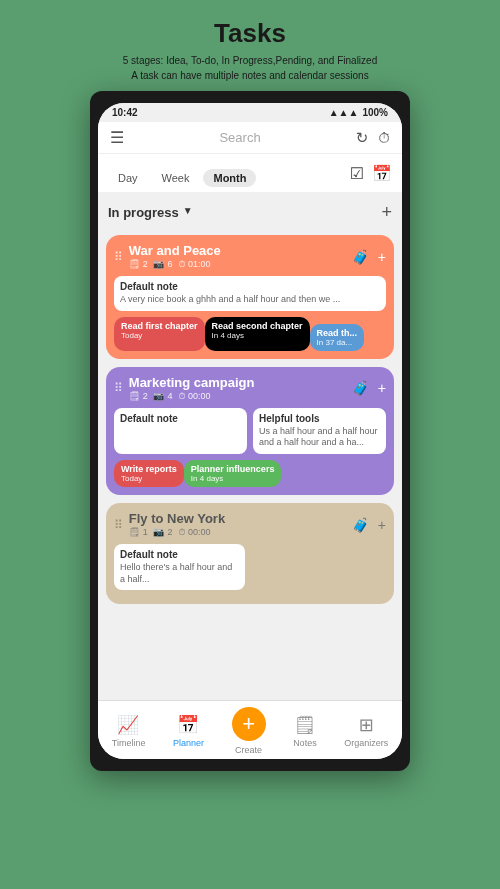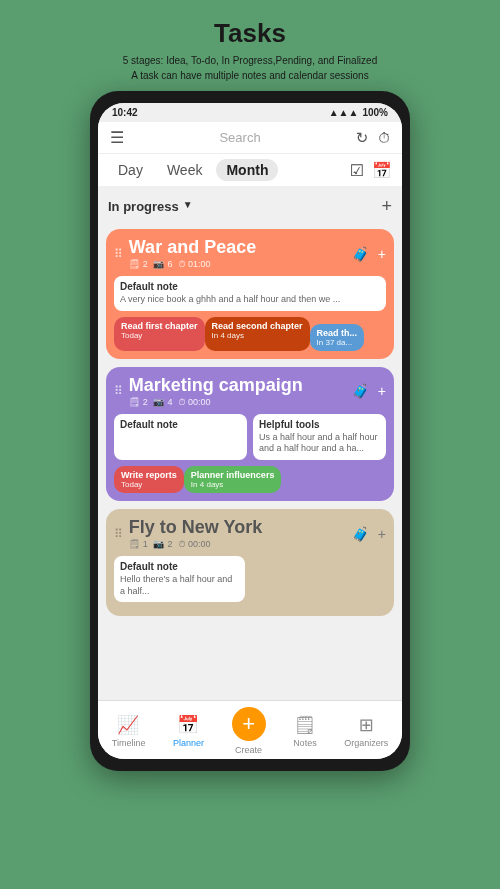--- a/index.html
+++ b/index.html
@@ -27,21 +27,21 @@
     .page-header p {
       font-size: 10px;
       line-height: 1.5;
       margin-top: 4px;
     }
 
     .phone-frame {
       width: 320px;
       height: 680px;
       background: #1a1a1a;
-      border-radius: 28px;
+      border-radius: 12px;
       padding: 12px 8px;
       box-shadow: 0 8px 30px rgba(0,0,0,0.4);
       display: flex;
       flex-direction: column;
       overflow: hidden;
       position: relative;
     }
 
     .phone-screen {
       flex: 1;
@@ -95,24 +95,25 @@
       padding: 5px 10px;
       gap: 4px;
     }
     .filter-tabs {
       display: flex;
       gap: 4px;
     }
     .filter-tab {
       padding: 3px 10px;
       border-radius: 14px;
-      font-size: 14px;
+      font-size: 11px;
       color: #555;
       background: transparent;
       cursor: pointer;
+      margin-top: 10px;
     }
     .filter-tab.active {
       background: #e8e8e8;
       color: #222;
       font-weight: 600;
     }
     .filter-icons {
       display: flex;
       gap: 8px;
     }
@@ -160,21 +161,21 @@
     .task-card-title-row {
       display: flex;
       align-items: center;
       gap: 6px;
     }
     .drag-icon {
       color: rgba(255,255,255,0.7);
       font-size: 12px;
     }
     .task-title {
-      font-size: 18px;
+      font-size: 13px;
       font-weight: 700;
       color: #fff;
     }
     .task-meta {
       font-size: 9px;
       color: rgba(255,255,255,0.85);
       display: flex;
       gap: 6px;
       margin-top: 1px;
     }
@@ -215,21 +216,21 @@
     }
     .session-chip {
       border-radius: 10px;
       padding: 4px 7px;
       font-size: 9px;
       font-weight: 600;
       color: #fff;
       white-space: nowrap;
     }
     .chip-red { background: #e05252; }
-    .chip-yellow { background: #c2410c; }
+    .chip-yellow { background: #000000; }
     .chip-green { background: #5cb85c; }
     .chip-blue { background: #5b9bd5; margin-top: 7px; }
     .session-chip .chip-sub {
       font-size: 8px;
       font-weight: 400;
       opacity: 0.9;
     }
 
     
     .bottom-nav {

